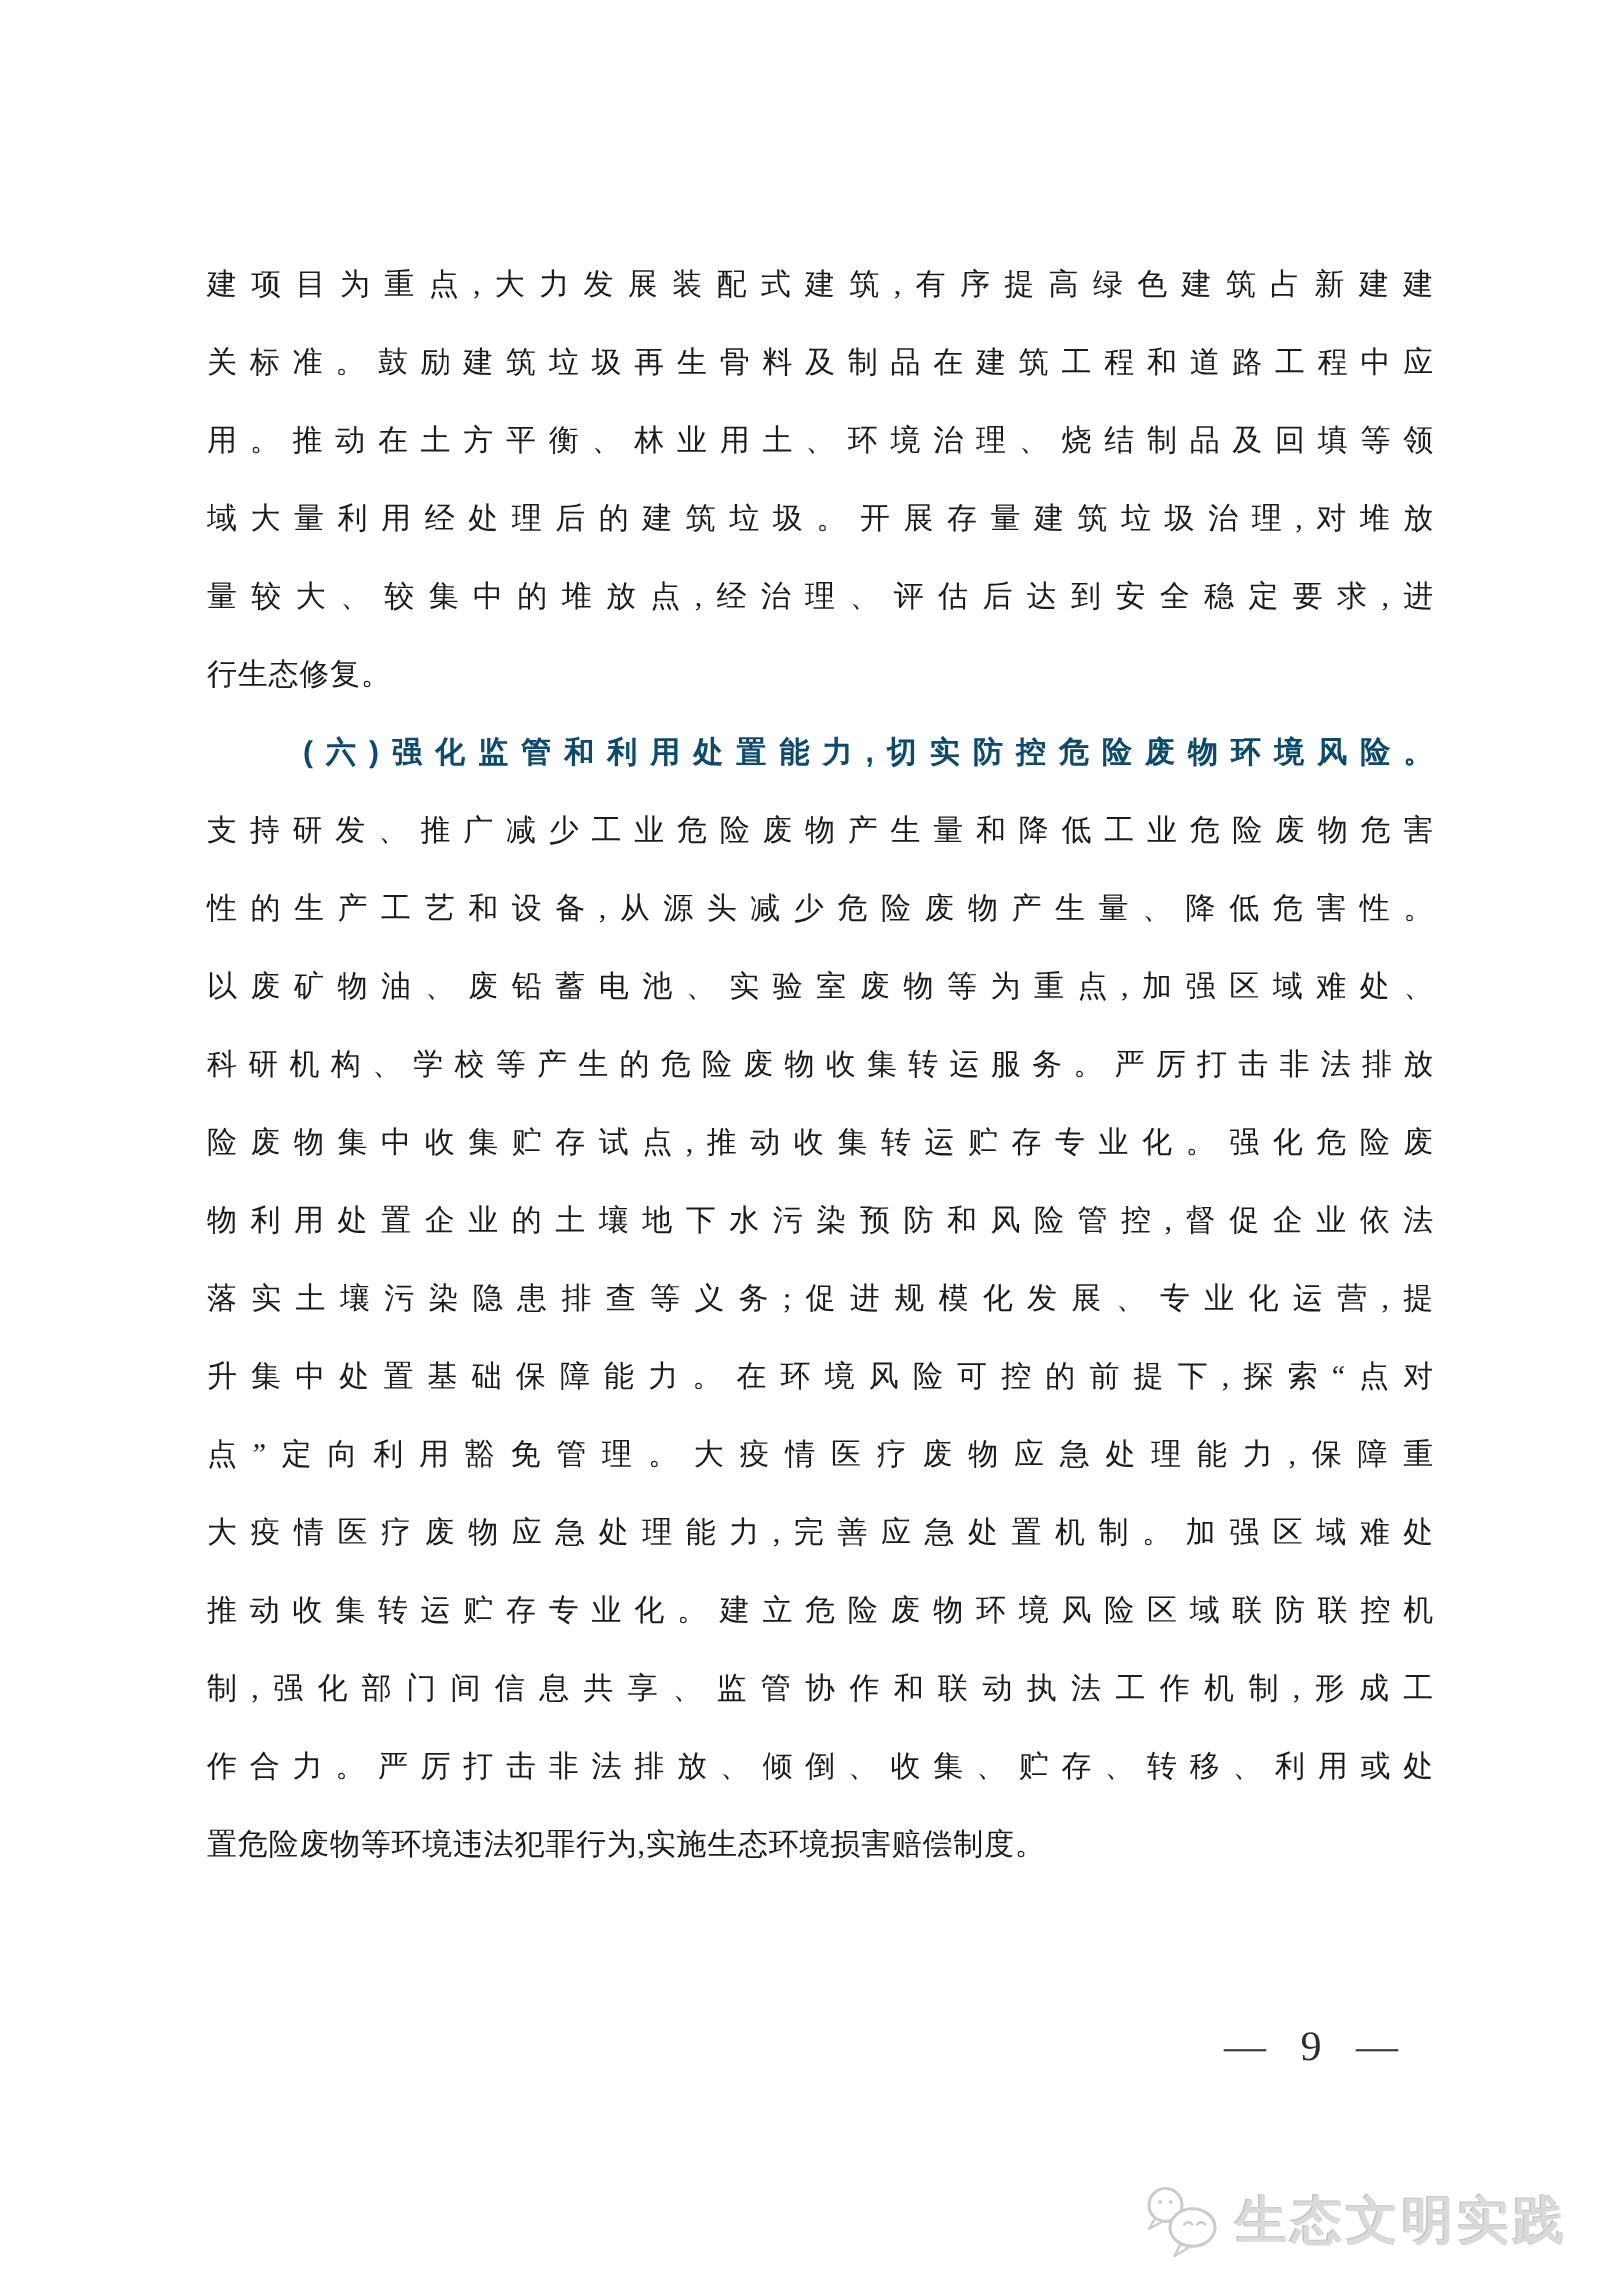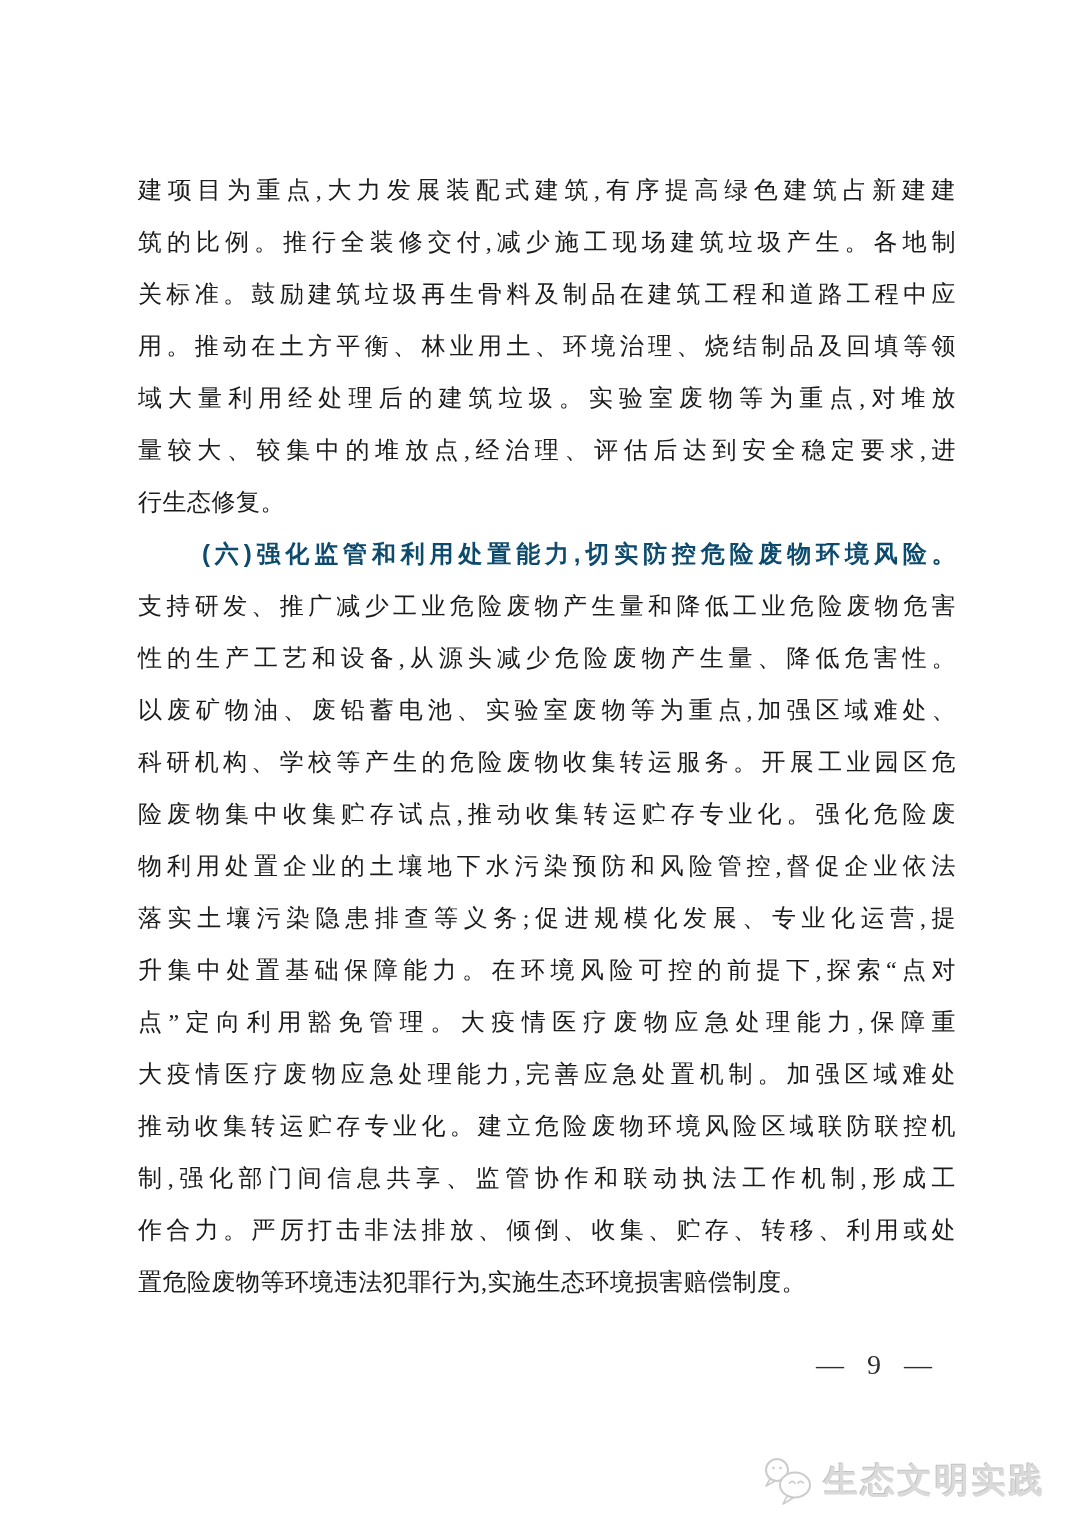--- a/index.html
+++ b/index.html
@@ -10,21 +10,21 @@
     overflow: hidden;
     font-family: "Liberation Serif", serif;
   }
   .doc-text {
     position: absolute;
     left: 138px; top: 164px;
     width: 818px;
     color: #1b1b1b;
   }
   .line {
-    font-size: 24px;
+    font-size: 20px;
     line-height: 52px;
     height: 52px;
     text-align: justify;
     text-align-last: justify;
     text-justify: inter-character;
     letter-spacing: 0.5px;
   }
   .line.para-end {
     text-align-last: left;
   }
@@ -62,33 +62,32 @@
     text-shadow: -1px -1px 0 #c3c3c3, 1px 1px 0 #ffffff;
     white-space: nowrap;
   }
   .watermark-icon svg { display: block; }
 </style>
 </head>
 <body>
 
 <div class="doc-text">
   <div class="line">建项目为重点,大力发展装配式建筑,有序提高绿色建筑占新建建</div>
-  <div class="line">筑的比例。推行全装修交付,减少施工现场建筑垃圾产生。各地制</div>
   <div class="line">关标准。鼓励建筑垃圾再生骨料及制品在建筑工程和道路工程中应</div>
   <div class="line">用。推动在土方平衡、林业用土、环境治理、烧结制品及回填等领</div>
-  <div class="line">域大量利用经处理后的建筑垃圾。实验室废物等为重点,对堆放</div>
+  <div class="line">域大量利用经处理后的建筑垃圾。开展存量建筑垃圾治理,对堆放</div>
   <div class="line">量较大、较集中的堆放点,经治理、评估后达到安全稳定要求,进</div>
   <div class="line para-end">行生态修复。</div>
 
   <div class="line heading">(六)强化监管和利用处置能力,切实防控危险废物环境风险。</div>
 
   <div class="line">支持研发、推广减少工业危险废物产生量和降低工业危险废物危害</div>
   <div class="line">性的生产工艺和设备,从源头减少危险废物产生量、降低危害性。</div>
   <div class="line">以废矿物油、废铅蓄电池、实验室废物等为重点,加强区域难处、</div>
-  <div class="line">科研机构、学校等产生的危险废物收集转运服务。开展工业园区危</div>
+  <div class="line">科研机构、学校等产生的危险废物收集转运服务。严厉打击非法排放</div>
   <div class="line">险废物集中收集贮存试点,推动收集转运贮存专业化。强化危险废</div>
   <div class="line">物利用处置企业的土壤地下水污染预防和风险管控,督促企业依法</div>
   <div class="line">落实土壤污染隐患排查等义务;促进规模化发展、专业化运营,提</div>
   <div class="line">升集中处置基础保障能力。在环境风险可控的前提下,探索“点对</div>
   <div class="line">点”定向利用豁免管理。大疫情医疗废物应急处理能力,保障重</div>
   <div class="line">大疫情医疗废物应急处理能力,完善应急处置机制。加强区域难处</div>
   <div class="line">推动收集转运贮存专业化。建立危险废物环境风险区域联防联控机</div>
   <div class="line">制,强化部门间信息共享、监管协作和联动执法工作机制,形成工</div>
   <div class="line">作合力。严厉打击非法排放、倾倒、收集、贮存、转移、利用或处</div>
   <div class="line para-end">置危险废物等环境违法犯罪行为,实施生态环境损害赔偿制度。</div>

